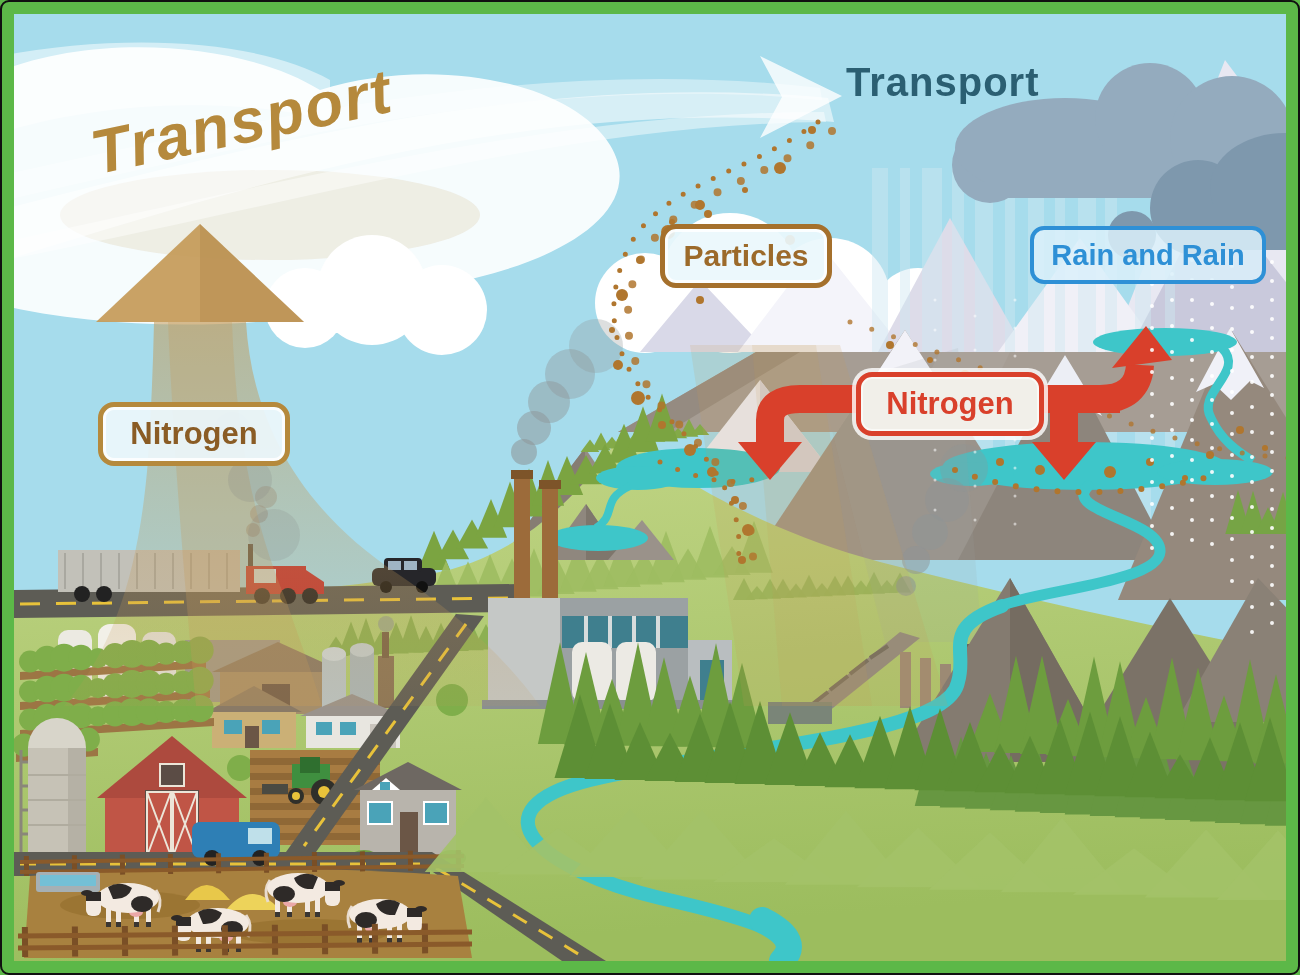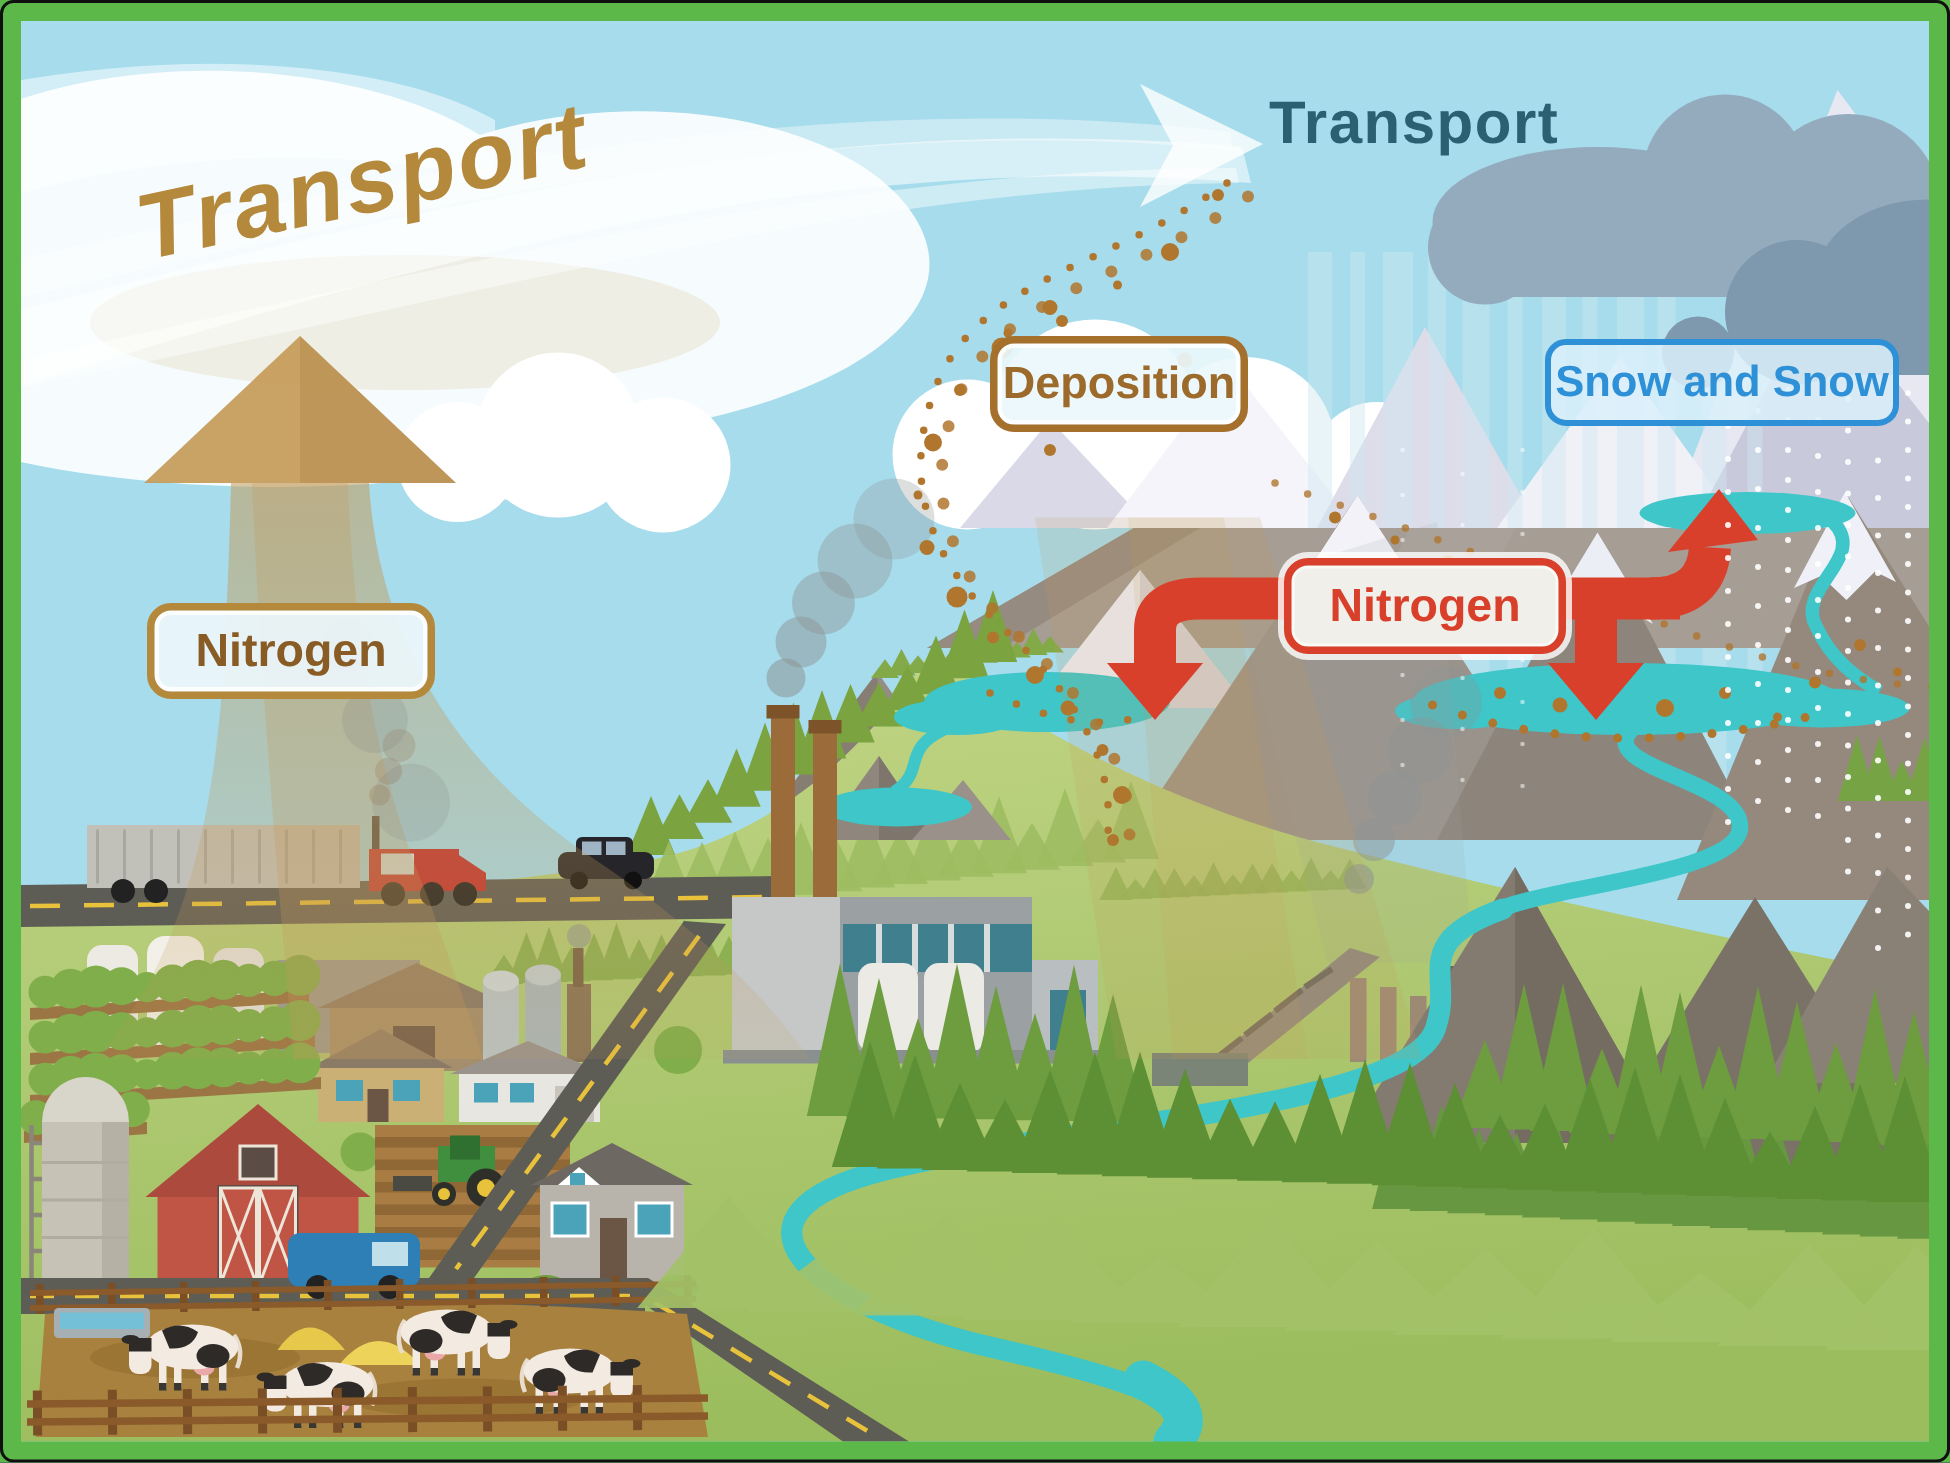--- a/index.html
+++ b/index.html
@@ -675,17 +675,17 @@
   </g>
 
   <g>
     <rect x="7" y="7" width="1286" height="961" fill="none" stroke="#5cb848" stroke-width="14"></rect>
     <rect x="1" y="1" width="1298" height="973" rx="8" fill="none" stroke="#101010" stroke-width="2"></rect>
   </g>
 </svg>
 
 <div class="label-transport">Transport</div>
 <div class="label-deposition">Transport</div>
-<div class="badge badge-particles">Deposition</div>
-<div class="badge badge-rainsnow">Snow and Snow</div>
+<div class="badge badge-particles">Particles</div>
+<div class="badge badge-rainsnow">Rain and Rain</div>
 <div class="badge badge-nitrogen-dep">Nitrogen</div>
 <div class="badge badge-nitrogen-src">Nitrogen</div>
 </div>
 
 </body></html>

